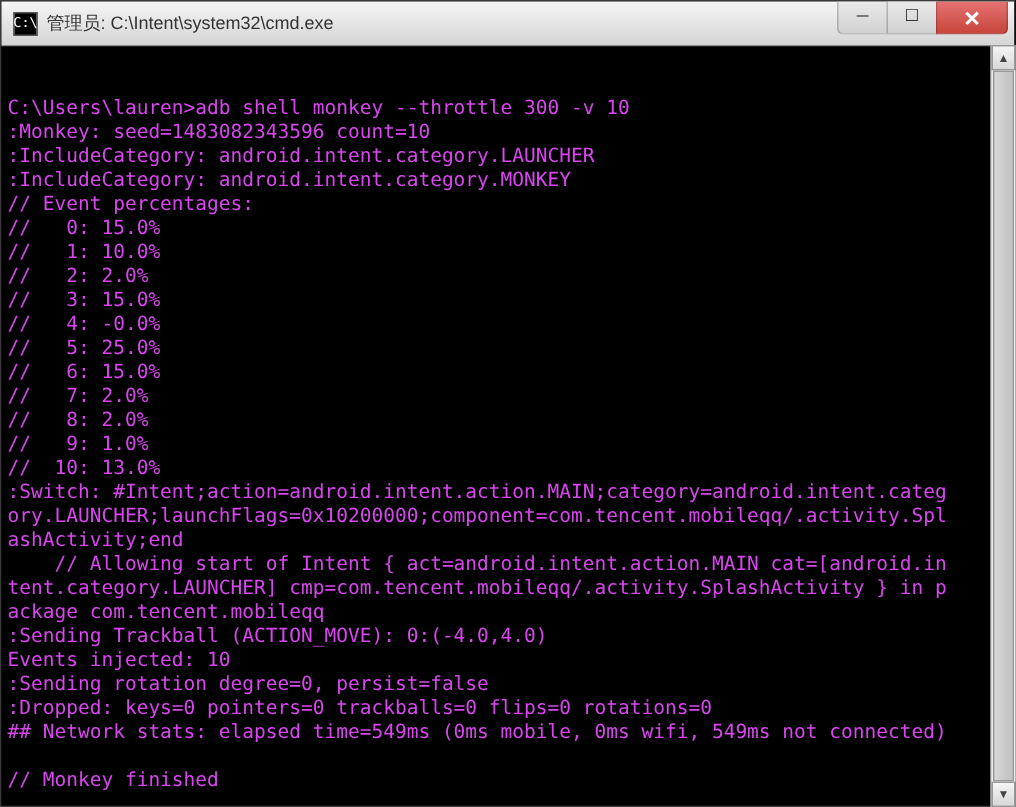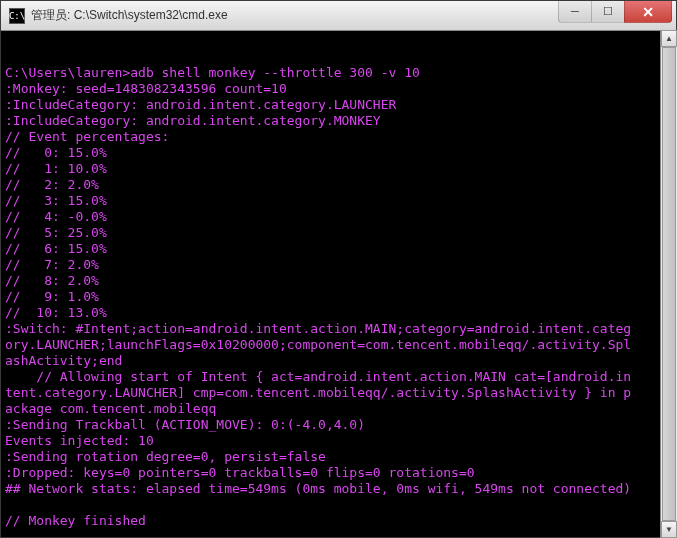--- a/index.html
+++ b/index.html
@@ -30,21 +30,21 @@
     .sb-thumb { position: absolute; left: 1px; right: 1px; top: 0; height: 100%; background: linear-gradient(to right, #d8d8d8, #c0c0c0); border: 1px solid #999; }
     
     .term-content { padding-right: 17px; }
   </style>
 </head>
 <body>
 
 <div class="window">
   <div class="titlebar">
     <div class="titlebar-icon">C:\</div>
-    <div class="titlebar-text">管理员: C:\Switch\system32\cmd.exe</div>
+    <div class="titlebar-text">管理员: C:\Intent\system32\cmd.exe</div>
     <div class="window-controls">
       <div class="ctrl-btn min">
           <span class="ctrl-glyph">─</span>
         </div>
       <div class="ctrl-btn max">
           <span class="ctrl-glyph">☐</span>
         </div>
       <div class="ctrl-btn close">
           <span class="ctrl-glyph">✕</span>
         </div>

